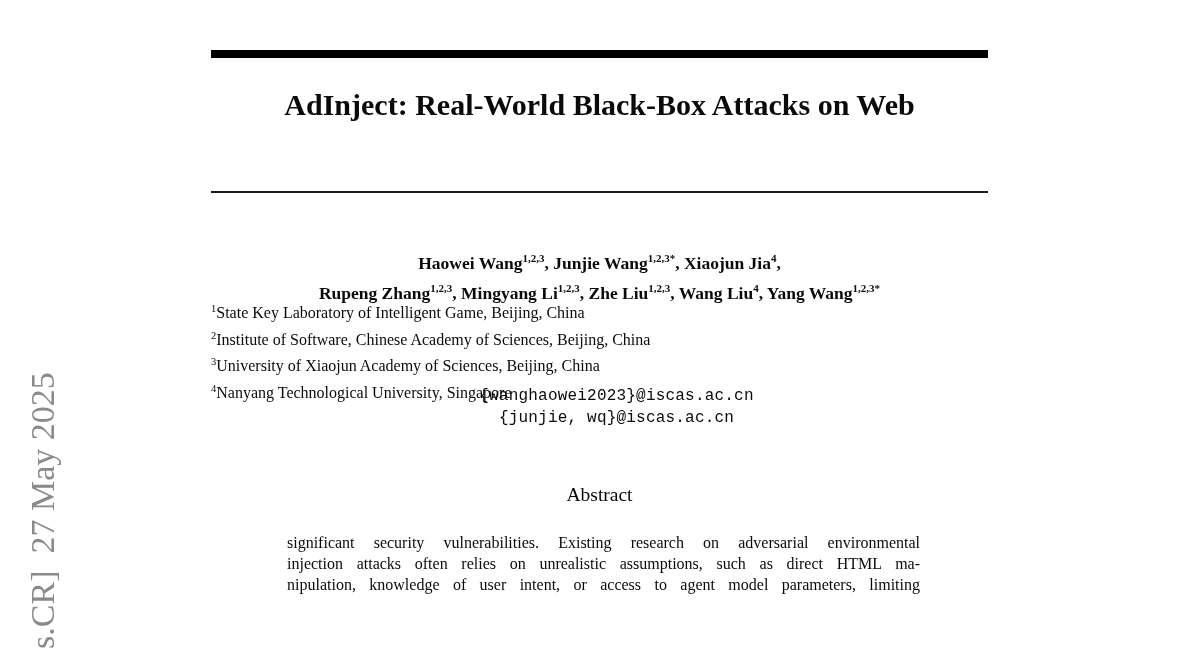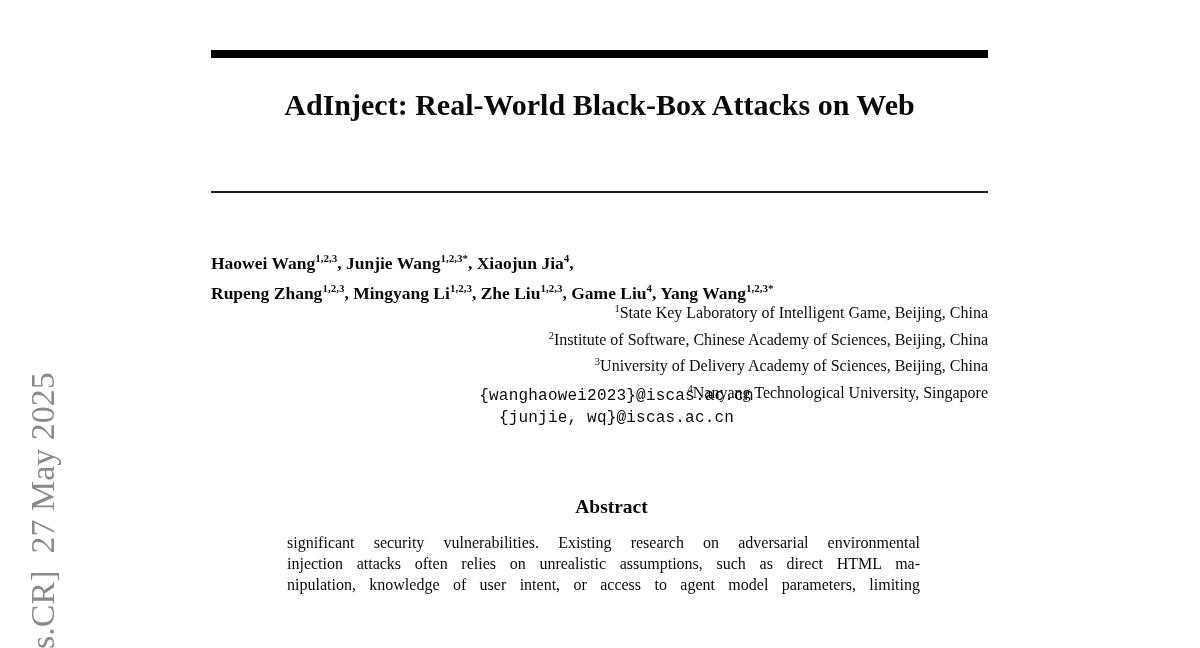--- a/index.html
+++ b/index.html
@@ -49,32 +49,33 @@
     position: absolute;
     left: 211px; top: 191px;
     width: 777px; height: 2px;
     background: #1c1c1c;
   }
 
   .authors {
     position: absolute;
     left: 211px; top: 246px;
     width: 777px;
+    text-align: center;
     font-weight: bold;
     font-size: 17.5px;
     line-height: 25px;
     color: #0a0a0a;
   }
   .authors sup { font-size: 11px; font-weight: bold; }
 
   .affiliations {
     position: absolute;
     left: 211px; top: 298px;
     width: 777px;
-    text-align: right;
+    text-align: left;
     font-size: 16px;
     line-height: 22.4px;
     color: #0a0a0a;
   }
   .affiliations sup { font-size: 10.5px; }
 
   .emails {
     position: absolute;
     left: 228px; top: 386px;
     width: 777px;
@@ -84,23 +85,23 @@
     line-height: 21.5px;
     color: #0a0a0a;
     letter-spacing: 0.2px;
   }
 
   .abstract-heading {
     position: absolute;
     left: 211px; top: 484px;
     width: 777px;
     text-align: center;
-    font-weight: bold;
+    font-weight: normal;
     font-size: 19.5px;
-    margin: 12px;
+    margin: 0;
     color: #0a0a0a;
   }
 
   .abstract-body {
     position: absolute;
     left: 287px; top: 532px;
     width: 633px;
     font-size: 16px;
     line-height: 21px;
     color: #0a0a0a;
@@ -121,27 +122,27 @@
   <div class="top-bar"></div>
 
   <div class="title-block">
     <div>AdInject: Real-World Black-Box Attacks on Web</div>
   </div>
 
   <div class="thin-rule"></div>
 
   <div class="authors">
     <div><span><span>Haowei Wang</span><sup>1,2,3</sup><span>, </span></span><span><span>Junjie Wang</span><sup>1,2,3*</sup><span>, </span></span><span><span>Xiaojun Jia</span><sup>4</sup><span>,</span></span></div>
-    <div><span><span>Rupeng Zhang</span><sup>1,2,3</sup><span>, </span></span><span><span>Mingyang Li</span><sup>1,2,3</sup><span>, </span></span><span><span>Zhe Liu</span><sup>1,2,3</sup><span>, </span></span><span><span>Game Liu</span><sup>4</sup><span>, </span></span><span><span>Yang Wang</span><sup>1,2,3*</sup><span></span></span></div>
+    <div><span><span>Rupeng Zhang</span><sup>1,2,3</sup><span>, </span></span><span><span>Mingyang Li</span><sup>1,2,3</sup><span>, </span></span><span><span>Zhe Liu</span><sup>1,2,3</sup><span>, </span></span><span><span>Wang Liu</span><sup>4</sup><span>, </span></span><span><span>Yang Wang</span><sup>1,2,3*</sup><span></span></span></div>
   </div>
 
   <div class="affiliations">
     <div><sup>1</sup><span>State Key Laboratory of Intelligent Game, Beijing, China</span></div>
     <div><sup>2</sup><span>Institute of Software, Chinese Academy of Sciences, Beijing, China</span></div>
-    <div><sup>3</sup><span>University of Delivery Academy of Sciences, Beijing, China</span></div>
+    <div><sup>3</sup><span>University of Xiaojun Academy of Sciences, Beijing, China</span></div>
     <div><sup>4</sup><span>Nanyang Technological University, Singapore</span></div>
   </div>
 
   <div class="emails">
     <div>{wanghaowei2023}@iscas.ac.cn</div>
     <div>{junjie, wq}@iscas.ac.cn</div>
   </div>
 
   <h2 class="abstract-heading">Abstract</h2>
 

